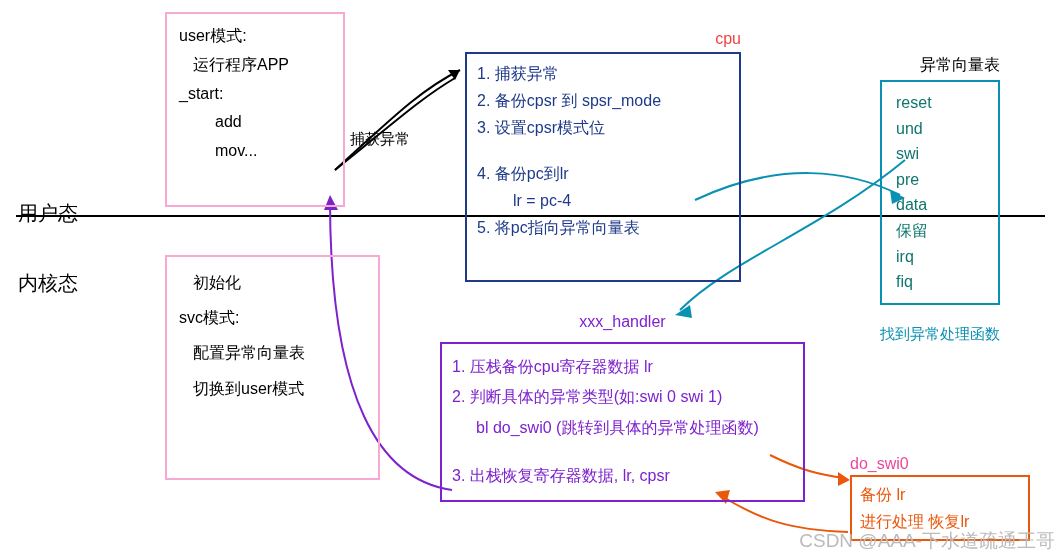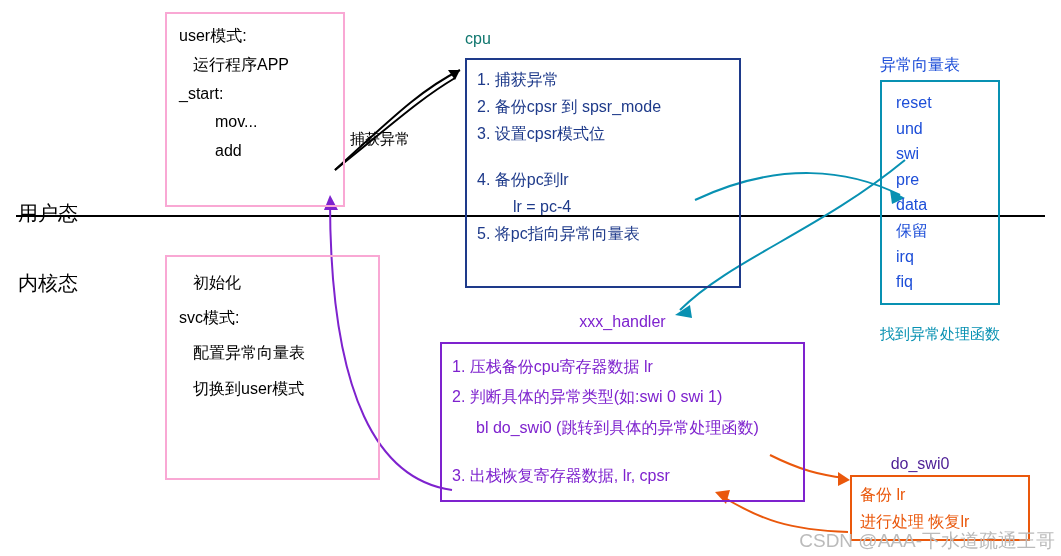--- a/index.html
+++ b/index.html
@@ -1,26 +1,26 @@
 <!DOCTYPE html>
 <html><head>
 <meta charset="utf-8">
 <style>
 *{margin:0;padding:0;box-sizing:border-box}
 body{font-family:"Microsoft YaHei",Arial,sans-serif;font-size:16px;width:1061px;height:556px;position:relative;overflow:hidden;background:#fff}
 .abs{position:absolute}
 .box{border:2px solid #f9a8d4;padding:8px 12px;line-height:1.8}
 .box-cpu{border:2px solid #1e3a8a;color:#1e3a8a;padding:6px 10px;line-height:1.7}
 .box-handler{border:2px solid #7e22ce;color:#7e22ce;padding:8px 10px;line-height:1.9}
-.box-vec{border:2px solid #0891b2;color:#1d4ed8;padding:8px 14px;line-height:1.6}
+.box-vec{border:2px solid #0891b2;color:#0f766e;padding:8px 14px;line-height:1.6}
 .box-doswi{border:2px solid #ea580c;color:#ea580c;padding:4px 8px;line-height:1.7}
-.hdr{color:#0f766e;text-align:left;margin-bottom:10px}
+.hdr{color:#ef4444;text-align:right;margin-bottom:4px}
 .hdr-p{color:#7e22ce;text-align:center}
-.hdr-v{color:#1d4ed8;text-align:left}
-.hdr-o{color:#4c1d95;text-align:center}
+.hdr-v{color:#000000;text-align:right}
+.hdr-o{color:#ec4899;text-align:left}
 .svg-layer{position:absolute;top:0;left:0;pointer-events:none}
 .watermark{position:absolute;right:6px;bottom:2px;color:#bbb;font-size:19px}
 </style>
 </head>
 <body>
 
 <svg class="svg-layer" width="1061" height="556">
 
   <line x1="16" y1="216" x2="1045" y2="216" stroke="#000" stroke-width="2"></line>
 
@@ -45,22 +45,22 @@
 </svg>
 
 <div class="abs" style="left:18px;top:200px;font-size:20px">用户态</div>
 <div class="abs" style="left:18px;top:270px;font-size:20px">内核态</div>
 <div class="abs" style="left:350px;top:130px;font-size:15px">捕获异常</div>
 
 <div class="abs box" style="left:165px;top:12px;width:180px;height:195px">
   <div>user模式:</div>
   <div style="padding-left:14px">运行程序APP</div>
   <div>_start:</div>
+  <div style="padding-left:36px">add</div>
   <div style="padding-left:36px">mov...</div>
-  <div style="padding-left:36px">add</div>
 </div>
 
 <div class="abs box" style="left:165px;top:255px;width:215px;height:225px;line-height:2.2">
   <div style="padding-left:14px">初始化</div>
   <div>svc模式:</div>
   <div style="padding-left:14px">配置异常向量表</div>
   <div style="padding-left:14px">切换到user模式</div>
 </div>
 
 <div class="abs" style="left:465px;top:30px">

